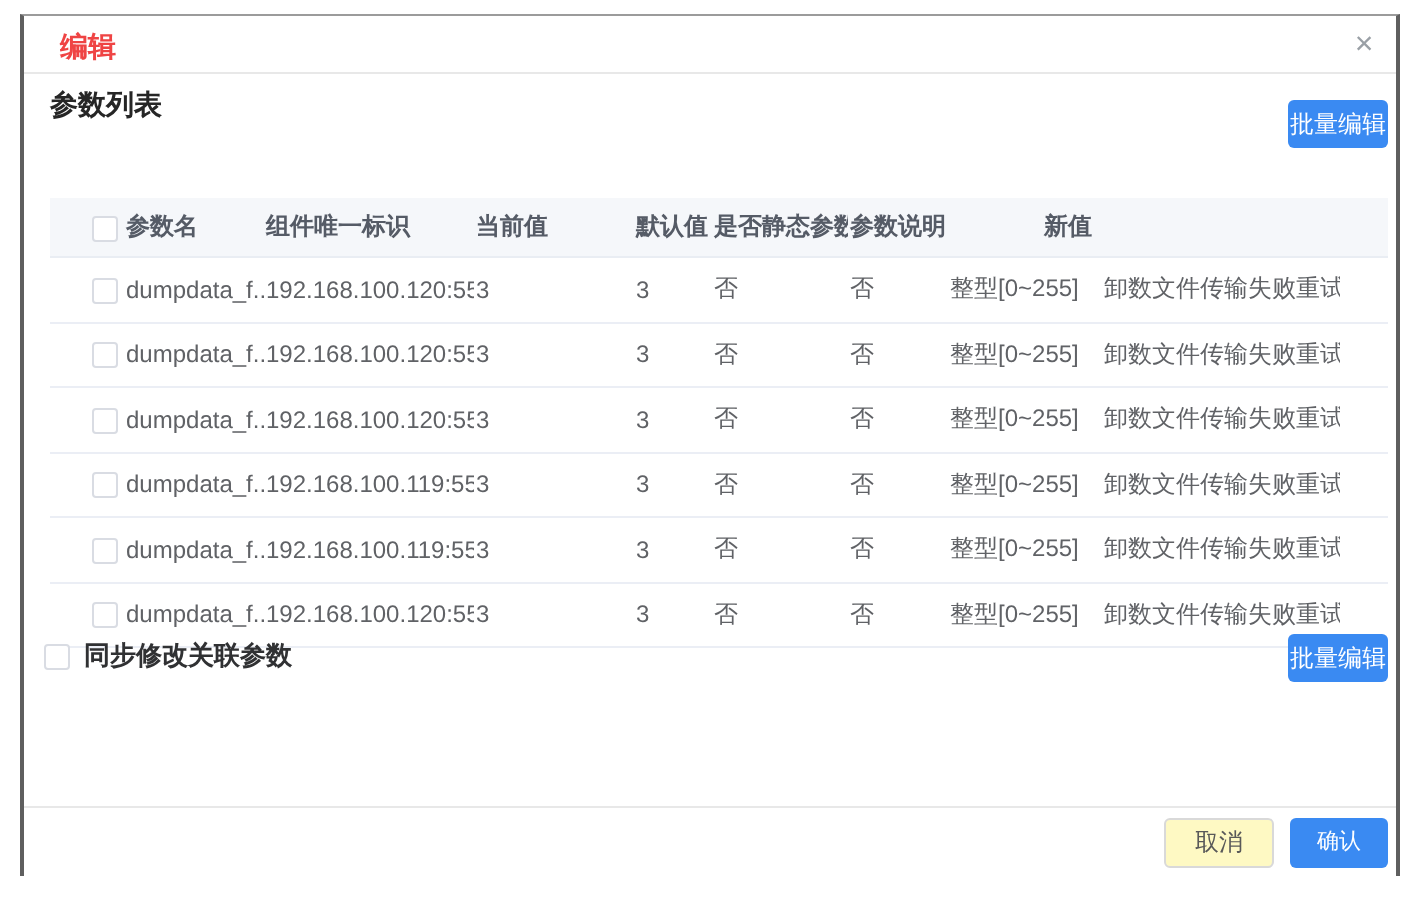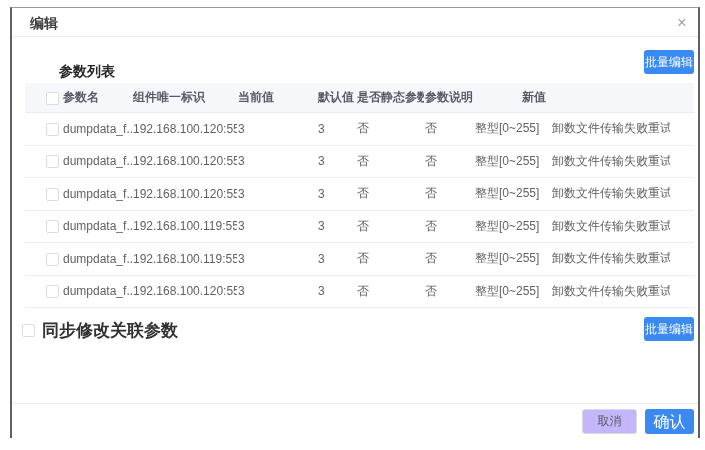--- a/index.html
+++ b/index.html
@@ -2,59 +2,59 @@
 <html><head>
 <meta charset="utf-8">
 <style>
   * { margin:0; padding:0; box-sizing:border-box; }
   html,body { width:705px; height:450px; background:#fff; overflow:hidden; position:relative;
     font-family:"Liberation Sans","DejaVu Sans",sans-serif; }
 
   .modal { position:absolute; left:10px; top:7px; width:690px; height:431px; background:#fff;
     border-left:2px solid #5f5f5f; border-right:2px solid #5f5f5f; border-top:1px solid #9b9b9b; }
 
-  .dialog-title { position:absolute; left:18px; top:7px; font-size:14px; font-weight:600; color:#404040; line-height:16px; }
+  .dialog-title { position:absolute; left:18px; top:7px; font-size:14px; font-weight:600; color:#ef4444; line-height:16px; }
   .close-btn { position:absolute; left:659px; top:4px; width:22px; height:22px; font-size:16px; color:#9aa0a6;
     text-align:center; line-height:22px; cursor:pointer; }
   .hdr-divider { position:absolute; left:0; top:28px; width:100%; height:1px; background:#e8e8e8; }
 
-  .section-title { position:absolute; left:13px; top:55px; font-size:14px; font-weight:700; color:#262626;margin-left:34px; }
+  .section-title { position:absolute; left:13px; top:36px; font-size:14px; font-weight:700; color:#262626; }
 
   .btn-primary { position:absolute; width:50px; height:24px; background:#3a8af2; color:#fff; border:none;
     border-radius:3px; font-size:12px; line-height:24px; text-align:center; cursor:pointer; padding:0;
     font-family:inherit; white-space:nowrap; overflow:hidden; }
   .btn-batch-top { left:632px; top:42px; }
   .btn-batch-sync { left:632px; top:309px; }
 
-  .ptable { position:absolute; left:13px; top:75px; width:669px; font-size:12px; color:#606266; }
+  .ptable { position:absolute; left:13px; top:91px; width:669px; font-size:12px; color:#606266; }
   .thead { display:flex; align-items:center; height:30px; background:#f5f7fa; border-bottom:1px solid #e9edf3;
     color:#555b66; font-weight:600; }
   .trow { display:flex; align-items:center; height:32.5px; border-bottom:1px solid #ebeef5; background:#fff; }
   .cell { white-space:nowrap; overflow:hidden; padding-left:1px; flex:none; }
   .c0{ width:37px; } .c1{ width:70px; } .c2{ width:105px; } .c3{ width:40px; } .c4{ width:39px;margin-left:40px; }
   .c5{ width:68px; } .c6{ width:50px; } .c7{ width:77px; } .c8{ width:119px; } .c9{ width:64px;margin-left:44px; }
   .thead .c9 { padding-left:4px; }
 
   .checkbox { display:inline-block; width:13px; height:13px; border:1px solid #d9dce3; border-radius:2px;
     background:#fff; cursor:pointer; vertical-align:middle; }
   .c0 .checkbox { margin-left:20px; }
 
   .new-input { width:55px; height:22px; margin-left:3px; border:1px solid #dcdfe6; border-radius:4px;
     font-size:12px; color:#606266; padding:0 7px; font-family:inherit; }
   .new-input::placeholder { color:#c0c4cc; }
 
   .sync-row { position:absolute; left:10px; top:311px; display:flex; align-items:center; }
-  .sync-label { margin-left:7px; font-size:17px; font-weight:700; color:#303133; }
+  .sync-label { margin-left:7px; font-size:13px; font-weight:700; color:#303133; }
 
   .ftr-divider { position:absolute; left:0; top:395px; width:100%; height:1px; background:#e8e8e8; }
-  .btn-cancel { position:absolute; left:570px; top:401px; width:55px; height:25px; background:#c4b5fd;
+  .btn-cancel { position:absolute; left:570px; top:401px; width:55px; height:25px; background:#fef9c3;
     border:1px solid #d9d9d9; border-radius:3px; font-size:12px; color:#595959; cursor:pointer;
     font-family:inherit; line-height:23px; text-align:center; padding:0; }
   .btn-confirm { position:absolute; left:633px; top:401px; width:49px; height:25px; background:#3a8af2;
-    border:none; border-radius:3px; font-size:16px; color:#fff; cursor:pointer; font-family:inherit;
+    border:none; border-radius:3px; font-size:11px; color:#fff; cursor:pointer; font-family:inherit;
     line-height:25px; text-align:center; padding:0; }
 </style>
 </head>
 <body>
 
 <div class="modal">
 
   <div class="dialog-title">编辑</div>
   <div class="close-btn">×</div>
   <div class="hdr-divider"></div>

